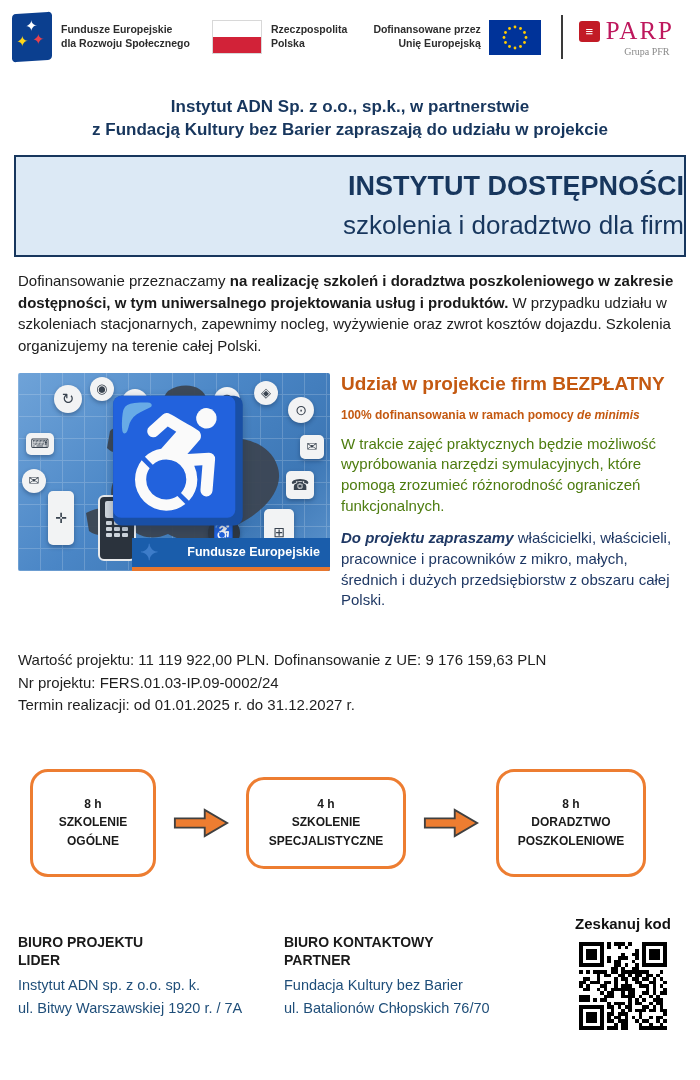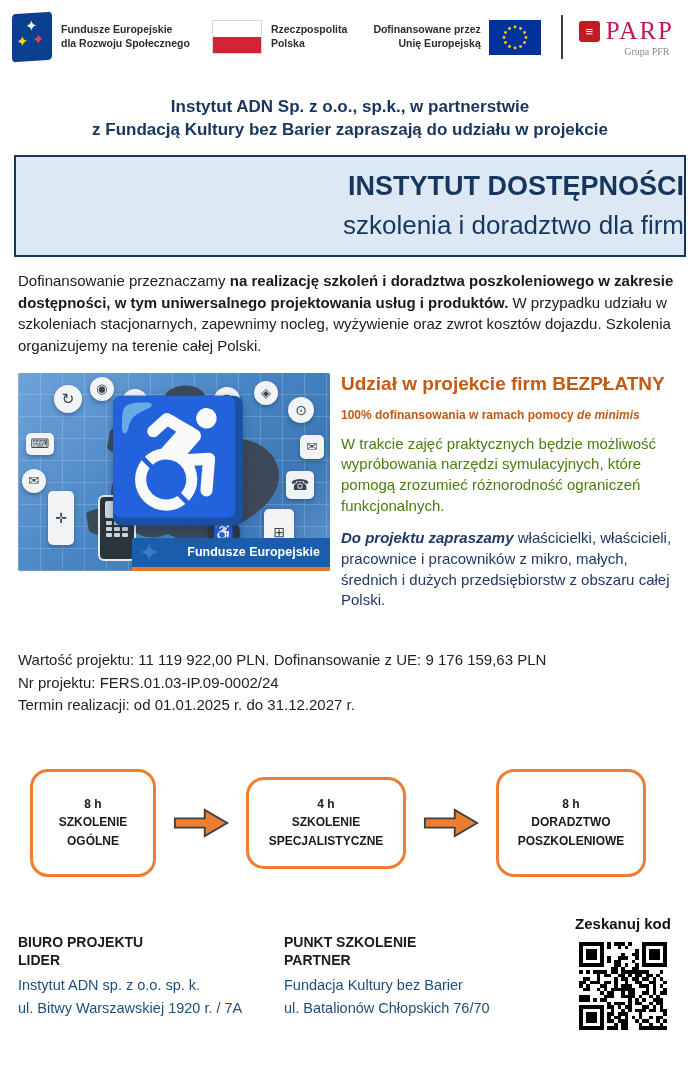--- a/index.html
+++ b/index.html
@@ -294,21 +294,21 @@
     <div class="c-title">BIURO PROJEKTU</div>
     <div class="c-title">LIDER</div>
     <div class="c-lines">
       <div class="c-line">Instytut ADN sp. z o.o. sp. k.</div>
       <div class="c-line">ul. Bitwy Warszawskiej 1920 r. / 7A</div>
 
     </div>
   </div>
 
   <div class="ccol mid">
-    <div class="c-title">PUNKT SZKOLENIE</div>
+    <div class="c-title">BIURO KONTAKTOWY</div>
     <div class="c-title">PARTNER</div>
     <div class="c-lines">
       <div class="c-line">Fundacja Kultury bez Barier</div>
       <div class="c-line">ul. Batalionów Chłopskich 76/70</div>
 
     </div>
   </div>
 
   <div class="qrcol">
     <div class="qr-label">Zeskanuj kod</div>

